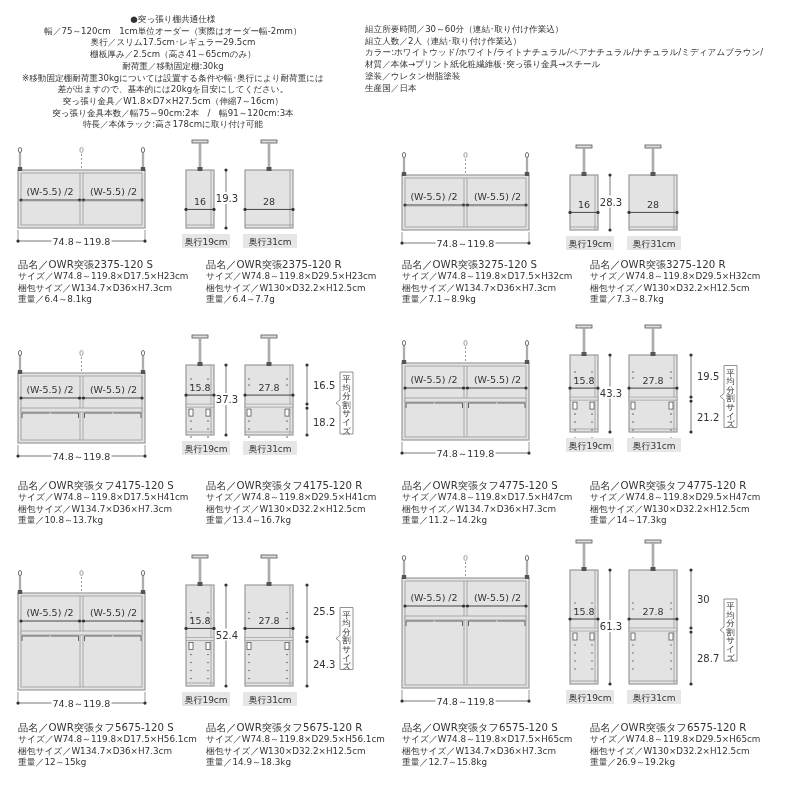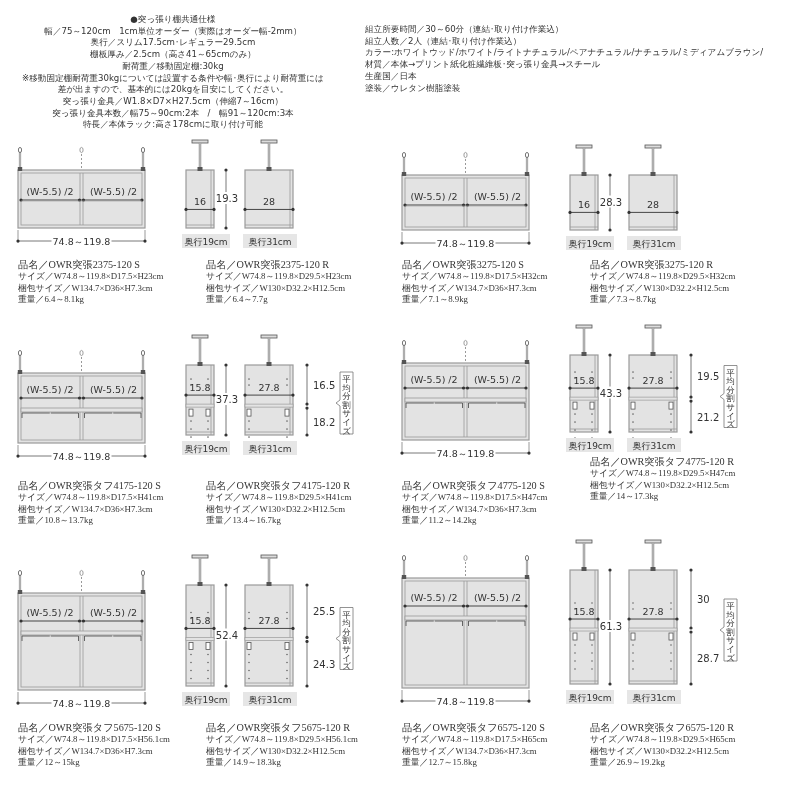--- a/index.html
+++ b/index.html
@@ -3,21 +3,21 @@
 <meta charset="utf-8">
 <style>
   html, body { margin:0; padding:0; background:#ffffff; }
   body { width:800px; height:800px; position:relative; overflow:hidden;
          font-family:"DejaVu Sans", "Liberation Sans", sans-serif; color:#333; }
   .spec-left { position:absolute; left:22px; top:14px; font-size:8.6px; line-height:11.7px; color:#333;text-align:center; }
   .spec-right { position:absolute; left:365px; top:24px; font-size:8.6px; line-height:11.7px; color:#333; }
   .spec-line { white-space:nowrap; }
   .product { position:absolute; }
   .diag { position:absolute; left:0; top:0; }
-  .info { position:absolute; font-size:8.8px; line-height:11.6px; color:#333; white-space:nowrap;font-family:Liberation Serif, serif; }
+  .info { position:absolute; font-size:8.8px; line-height:11.6px; color:#333; white-space:nowrap; }
   .info .name { font-size:10.2px; line-height:13px; }
   svg text { font-family:"DejaVu Sans", "Liberation Sans", sans-serif; }
 </style>
 </head>
 <body>
 
 <div class="spec-left">
   <div class="spec-line">●突っ張り棚共通仕様</div>
   <div class="spec-line">幅／75～120cm　1cm単位オーダー（実際はオーダー幅-2mm）</div>
   <div class="spec-line">奥行／スリム17.5cm･レギュラー29.5cm</div>
@@ -27,22 +27,22 @@
   <div class="spec-line">差が出ますので、基本的には20kgを目安にしてください。</div>
   <div class="spec-line">突っ張り金具／W1.8×D7×H27.5cm（伸縮7～16cm）</div>
   <div class="spec-line">突っ張り金具本数／幅75～90cm:2本　/　幅91～120cm:3本</div>
   <div class="spec-line">特長／本体ラック:高さ178cmに取り付け可能</div>
 </div>
 <div class="spec-right">
   <div class="spec-line">組立所要時間／30～60分（連結･取り付け作業込）</div>
   <div class="spec-line">組立人数／2人（連結･取り付け作業込）</div>
   <div class="spec-line">カラー:ホワイトウッド/ホワイト/ライトナチュラル/ペアナチュラル/ナチュラル/ミディアムブラウン/</div>
   <div class="spec-line">材質／本体→プリント紙化粧繊維板･突っ張り金具→スチール</div>
+  <div class="spec-line">塗装／ウレタン樹脂塗装</div>
   <div class="spec-line">生産国／日本</div>
-  <div class="spec-line">塗装／ウレタン樹脂塗装</div>
 </div>
 
 <div class="product" style="left:0;top:0;">
     <svg width="800" height="800" class="diag">
       <g>
         <rect x="18" y="170" width="127" height="58" fill="#e3e3e3" stroke="#9a9a9a" stroke-width="1.2"></rect>
         <rect x="21" y="173" width="121" height="52" fill="#e3e3e3" stroke="#9a9a9a" stroke-width="0.8"></rect>
         <line x1="80" y1="173" x2="80" y2="225" stroke="#9a9a9a" stroke-width="0.8"></line>
         <line x1="83" y1="173" x2="83" y2="225" stroke="#9a9a9a" stroke-width="0.8"></line>
         <line x1="20" y1="150" x2="20" y2="170" stroke="#777" stroke-width="2.2"></line>
@@ -436,21 +436,21 @@
         <rect x="627" y="438" width="54" height="14" fill="#e6e6e6"></rect>
         <text x="654" y="448.5" font-size="9" fill="#333" text-anchor="middle">奥行31cm</text>
       </g>
     </svg>
     <div class="info" style="left: 402px; top: 479px;">
       <div class="name">品名／OWR突張タフ4775-120 S</div>
       <div>サイズ／W74.8～119.8×D17.5×H47cm</div>
       <div>梱包サイズ／W134.7×D36×H7.3cm</div>
       <div>重量／11.2～14.2kg</div>
     </div>
-    <div class="info" style="left: 590px; top: 455px;">
+    <div class="info" style="left: 590px; top: 479px;">
       <div class="name">品名／OWR突張タフ4775-120 R</div>
       <div>サイズ／W74.8～119.8×D29.5×H47cm</div>
       <div>梱包サイズ／W130×D32.2×H12.5cm</div>
       <div>重量／14～17.3kg</div>
     </div>
   </div>
 <div class="product" style="left:0;top:0;">
     <svg width="800" height="800" class="diag">
       <g>
         <rect x="18" y="593" width="127" height="97" fill="#e3e3e3" stroke="#9a9a9a" stroke-width="1.2"></rect>

